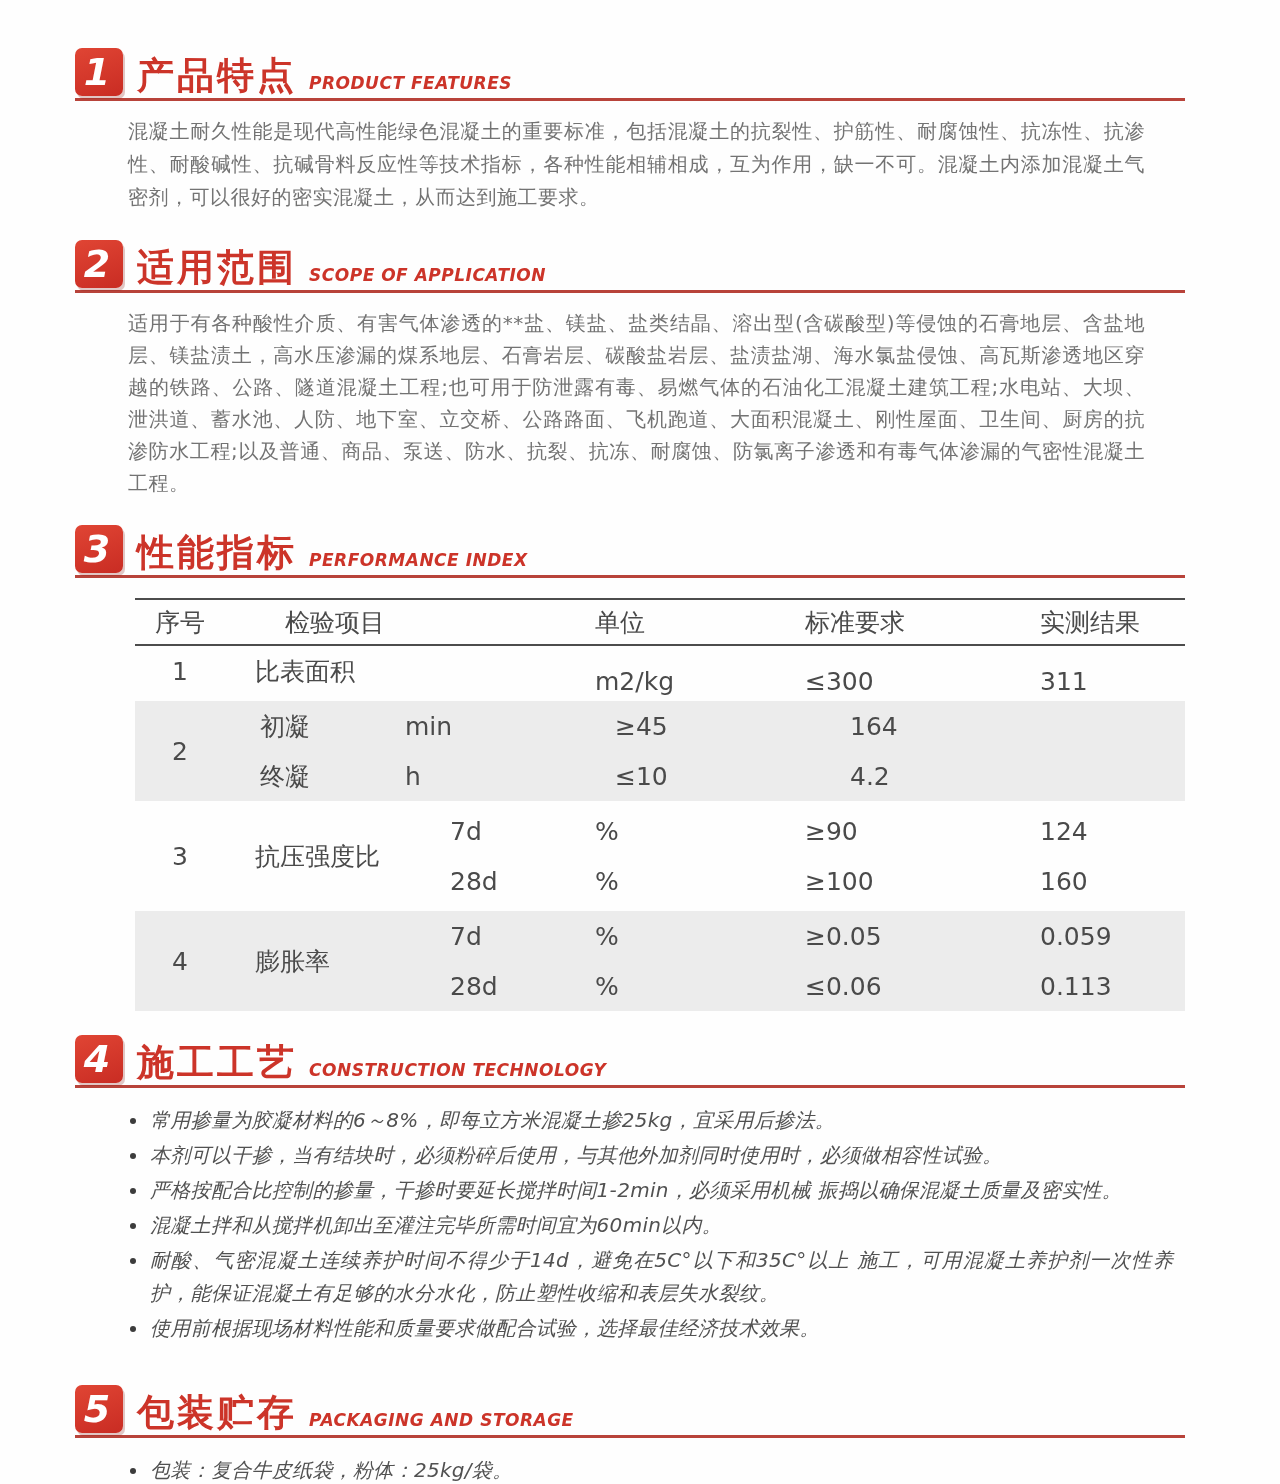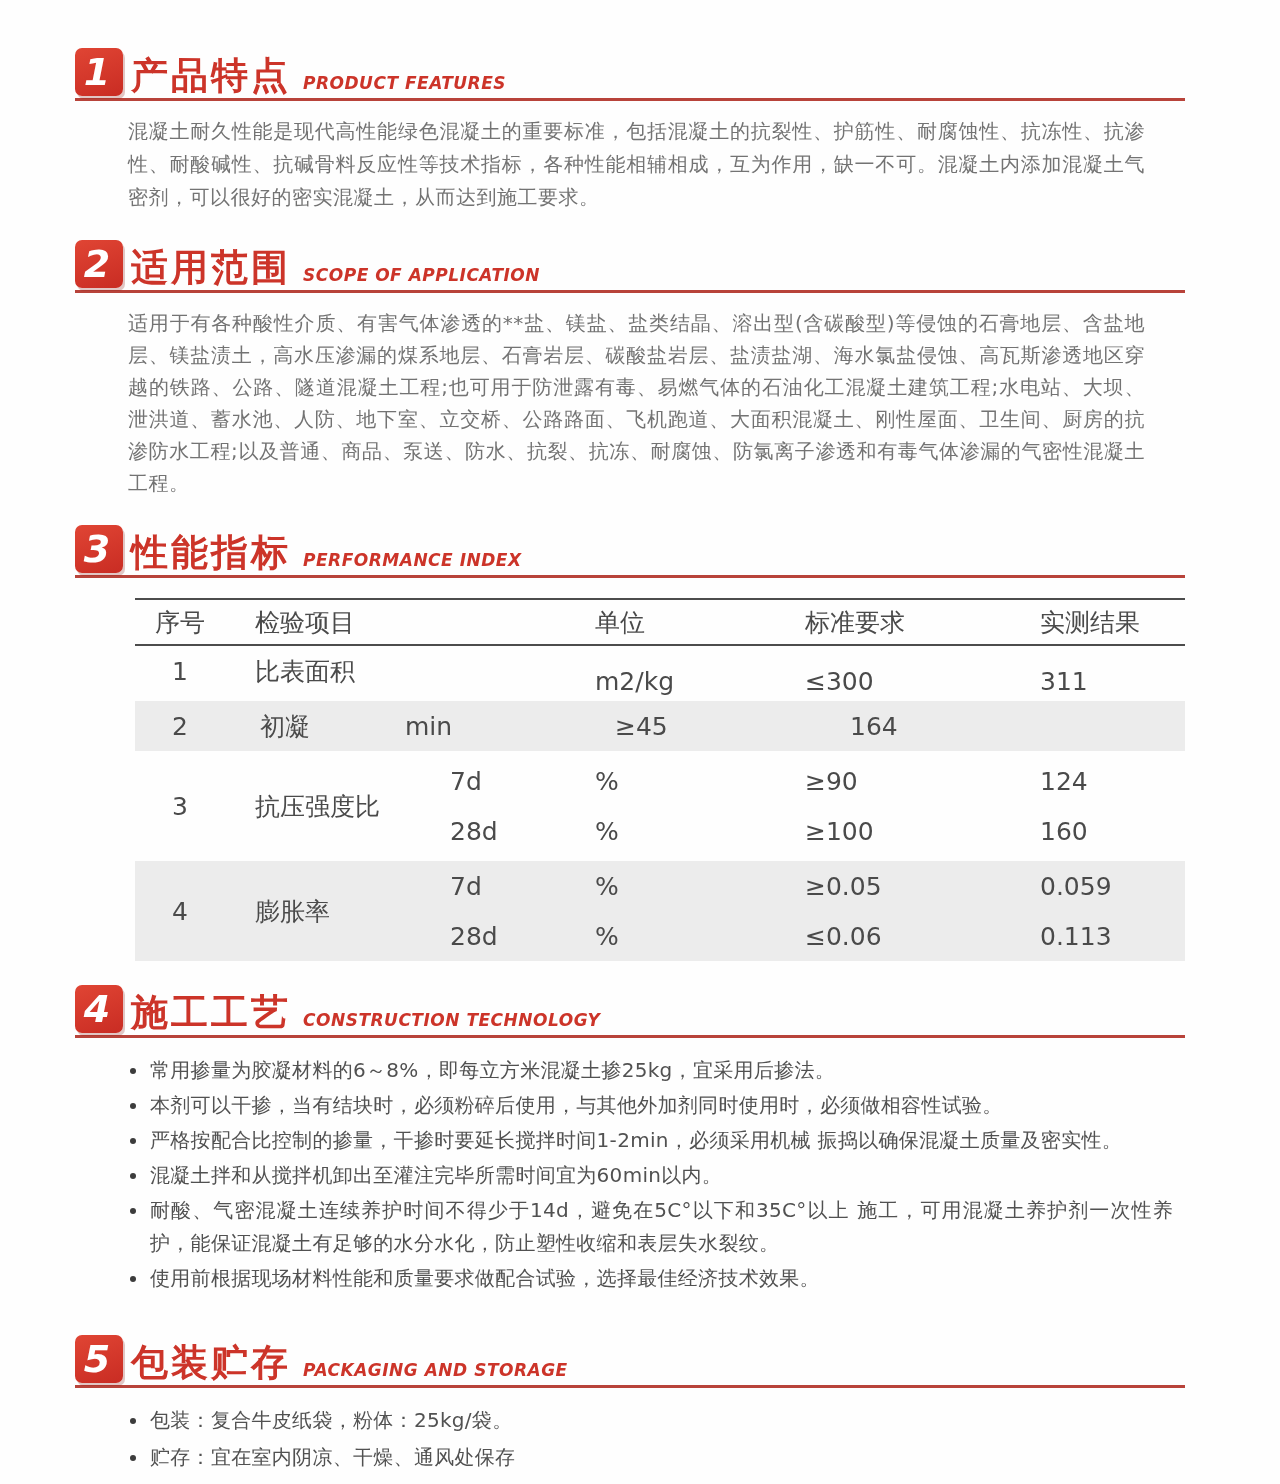--- a/index.html
+++ b/index.html
@@ -19,21 +19,21 @@
   .badge{
     width:48px;height:48px;flex:0 0 48px;
     background:linear-gradient(160deg,#e04534 0%,#c92c23 100%);
     border-radius:7px;
     box-shadow:2px 3px 0 rgba(140,30,22,.25);
     display:flex;align-items:center;justify-content:center;
     color:#fff;font-size:38px;font-weight:bold;font-style:italic;
     line-height:1;padding-right:4px;box-sizing:border-box;
   }
   .sec-title{
-    margin-left:8px;
+    margin-left:14px;
     font-size:37px;font-weight:bold;color:#cc3429;
     letter-spacing:3px;line-height:1.05;
   }
   .sec-sub{
     margin-left:12px;margin-bottom:3px;
     font-size:17px;font-weight:bold;color:#cc3429;
     letter-spacing:.5px;
     font-style:italic;
   }
 
@@ -52,38 +52,38 @@
   .ptable{
     margin:20px 0 0 60px;width:1050px;
     border-top:2px solid #4c4c4c;
     font-size:25px;color:#4a4a4a;
   }
   .thead{
     display:flex;align-items:center;height:44px;
     border-bottom:2px solid #4c4c4c;
   }
   .c-no{width:90px;text-align:center;flex:0 0 90px;}
-  .c-item{width:190px;flex:0 0 190px;padding-left:30px;box-sizing:border-box;}
+  .c-item{width:190px;flex:0 0 190px;padding-left:30px;box-sizing:border-box;text-align:center;}
   .c-sub{width:150px;flex:0 0 150px;padding-left:35px;box-sizing:border-box;}
   .c-unit{width:210px;flex:0 0 210px;padding-left:30px;box-sizing:border-box;}
   .c-std{width:240px;flex:0 0 240px;padding-left:30px;box-sizing:border-box;}
   .c-res{flex:1;padding-left:25px;box-sizing:border-box;}
   
   .thead .c-sub{visibility:hidden;}
 
   .tgroup{display:flex;align-items:stretch;margin-bottom:5px;}
   .tgroup.shade{background:#ececec;}
   .tgroup .c-no,.tgroup .c-item{display:flex;align-items:center;}
   .tgroup .c-no{justify-content:center;}
   .subcol{flex:1;display:flex;flex-direction:column;}
   .subrow{display:flex;align-items:center;height:50px;}
   .tgroup.h1 .subrow{height:50px;align-items:flex-end;}
 
   
-  .bullets{margin:16px 12px 0 55px;padding:0;list-style:none;}
+  .bullets{margin:16px 12px 0 55px;padding:0;list-style:none;font-style:italic;}
   .bullets li{
     display:flex;align-items:flex-start;
     font-size:20px;line-height:33px;color:#515151;
     letter-spacing:.3px;text-align:justify;
   }
   .dot{
     flex:0 0 6px;width:6px;height:6px;border-radius:50%;
     background:#3c3c3c;margin:14px 14px 0 0;
   }
   .bullets.loose li{margin-bottom:2px;}
@@ -144,20 +144,26 @@
 
       <div class="tgroup shade">
         <div class="c-no">2</div>
         <div class="subcol">
           <div class="subrow">
             <div class="c-sub">初凝</div>
             <div class="c-unit">min</div>
             <div class="c-std">≥45</div>
             <div class="c-res">164</div>
           </div>
+          <div class="subrow">
+            <div class="c-sub">终凝</div>
+            <div class="c-unit">h</div>
+            <div class="c-std">≤10</div>
+            <div class="c-res">4.2</div>
+          </div>
         </div>
       </div>
 
       <div class="tgroup">
         <div class="c-no">3</div>
         <div class="c-item">抗压强度比</div>
         <div class="subcol">
           <div class="subrow">
             <div class="c-sub">7d</div>
             <div class="c-unit">%</div>

